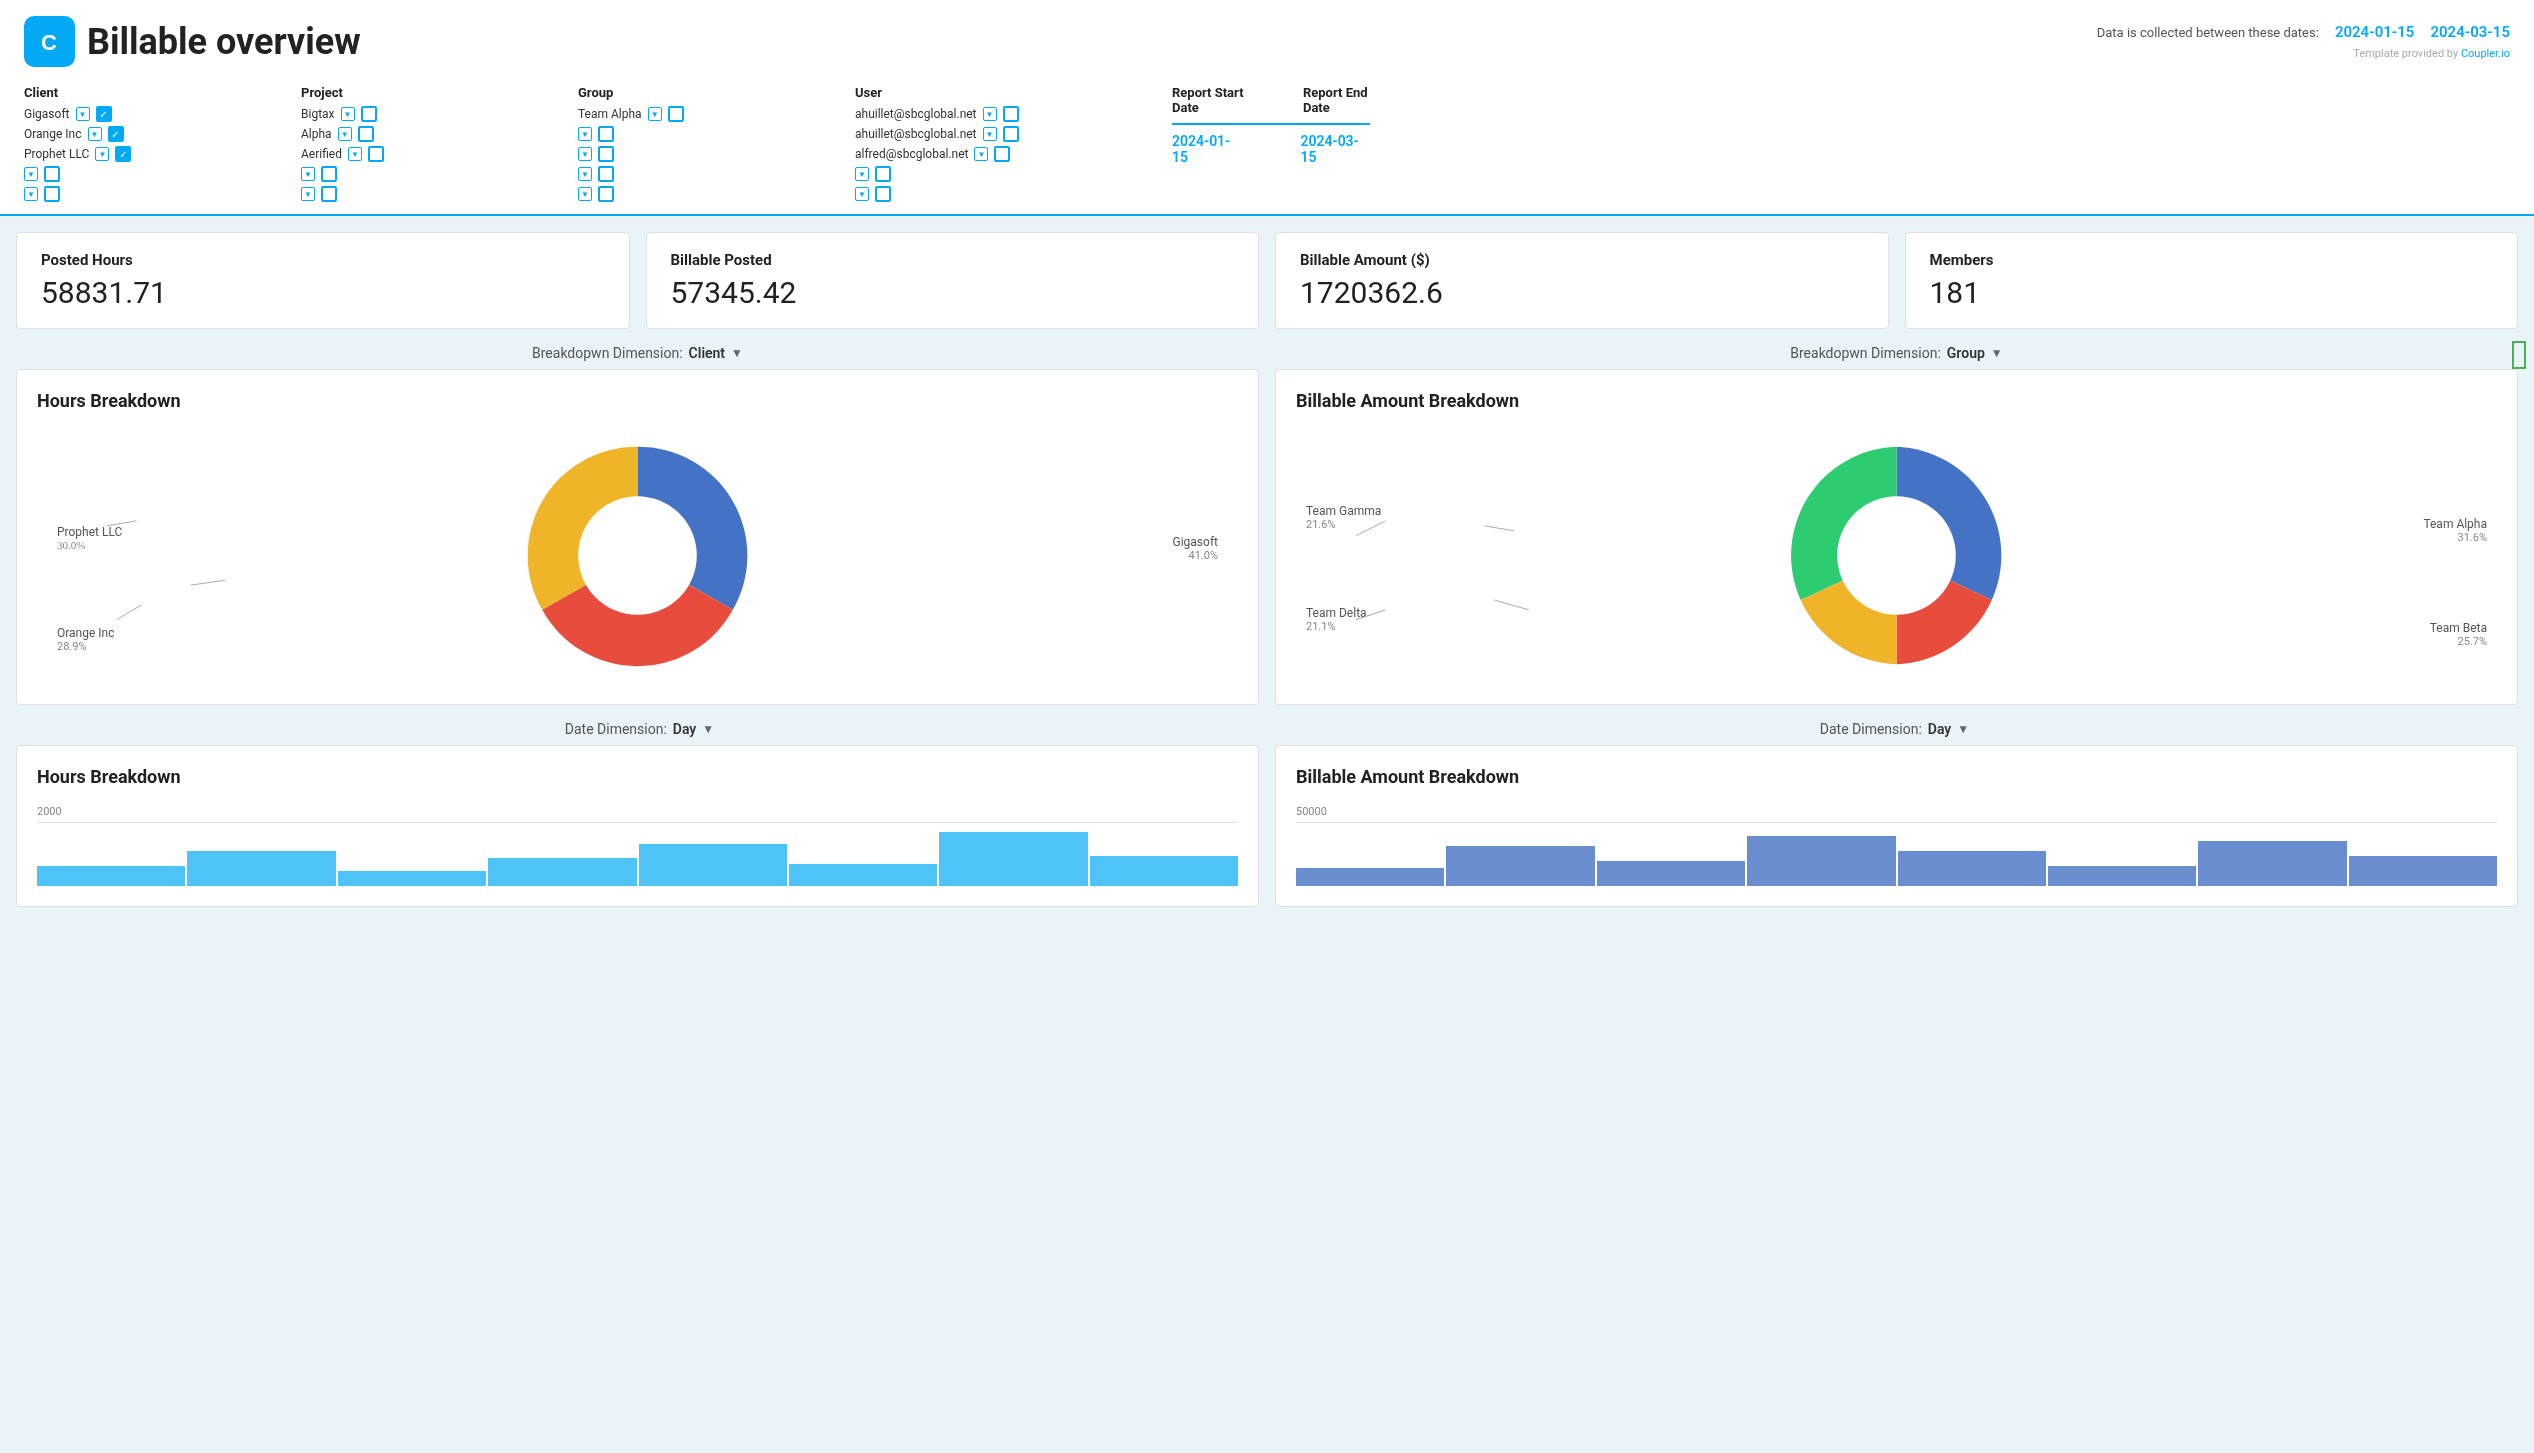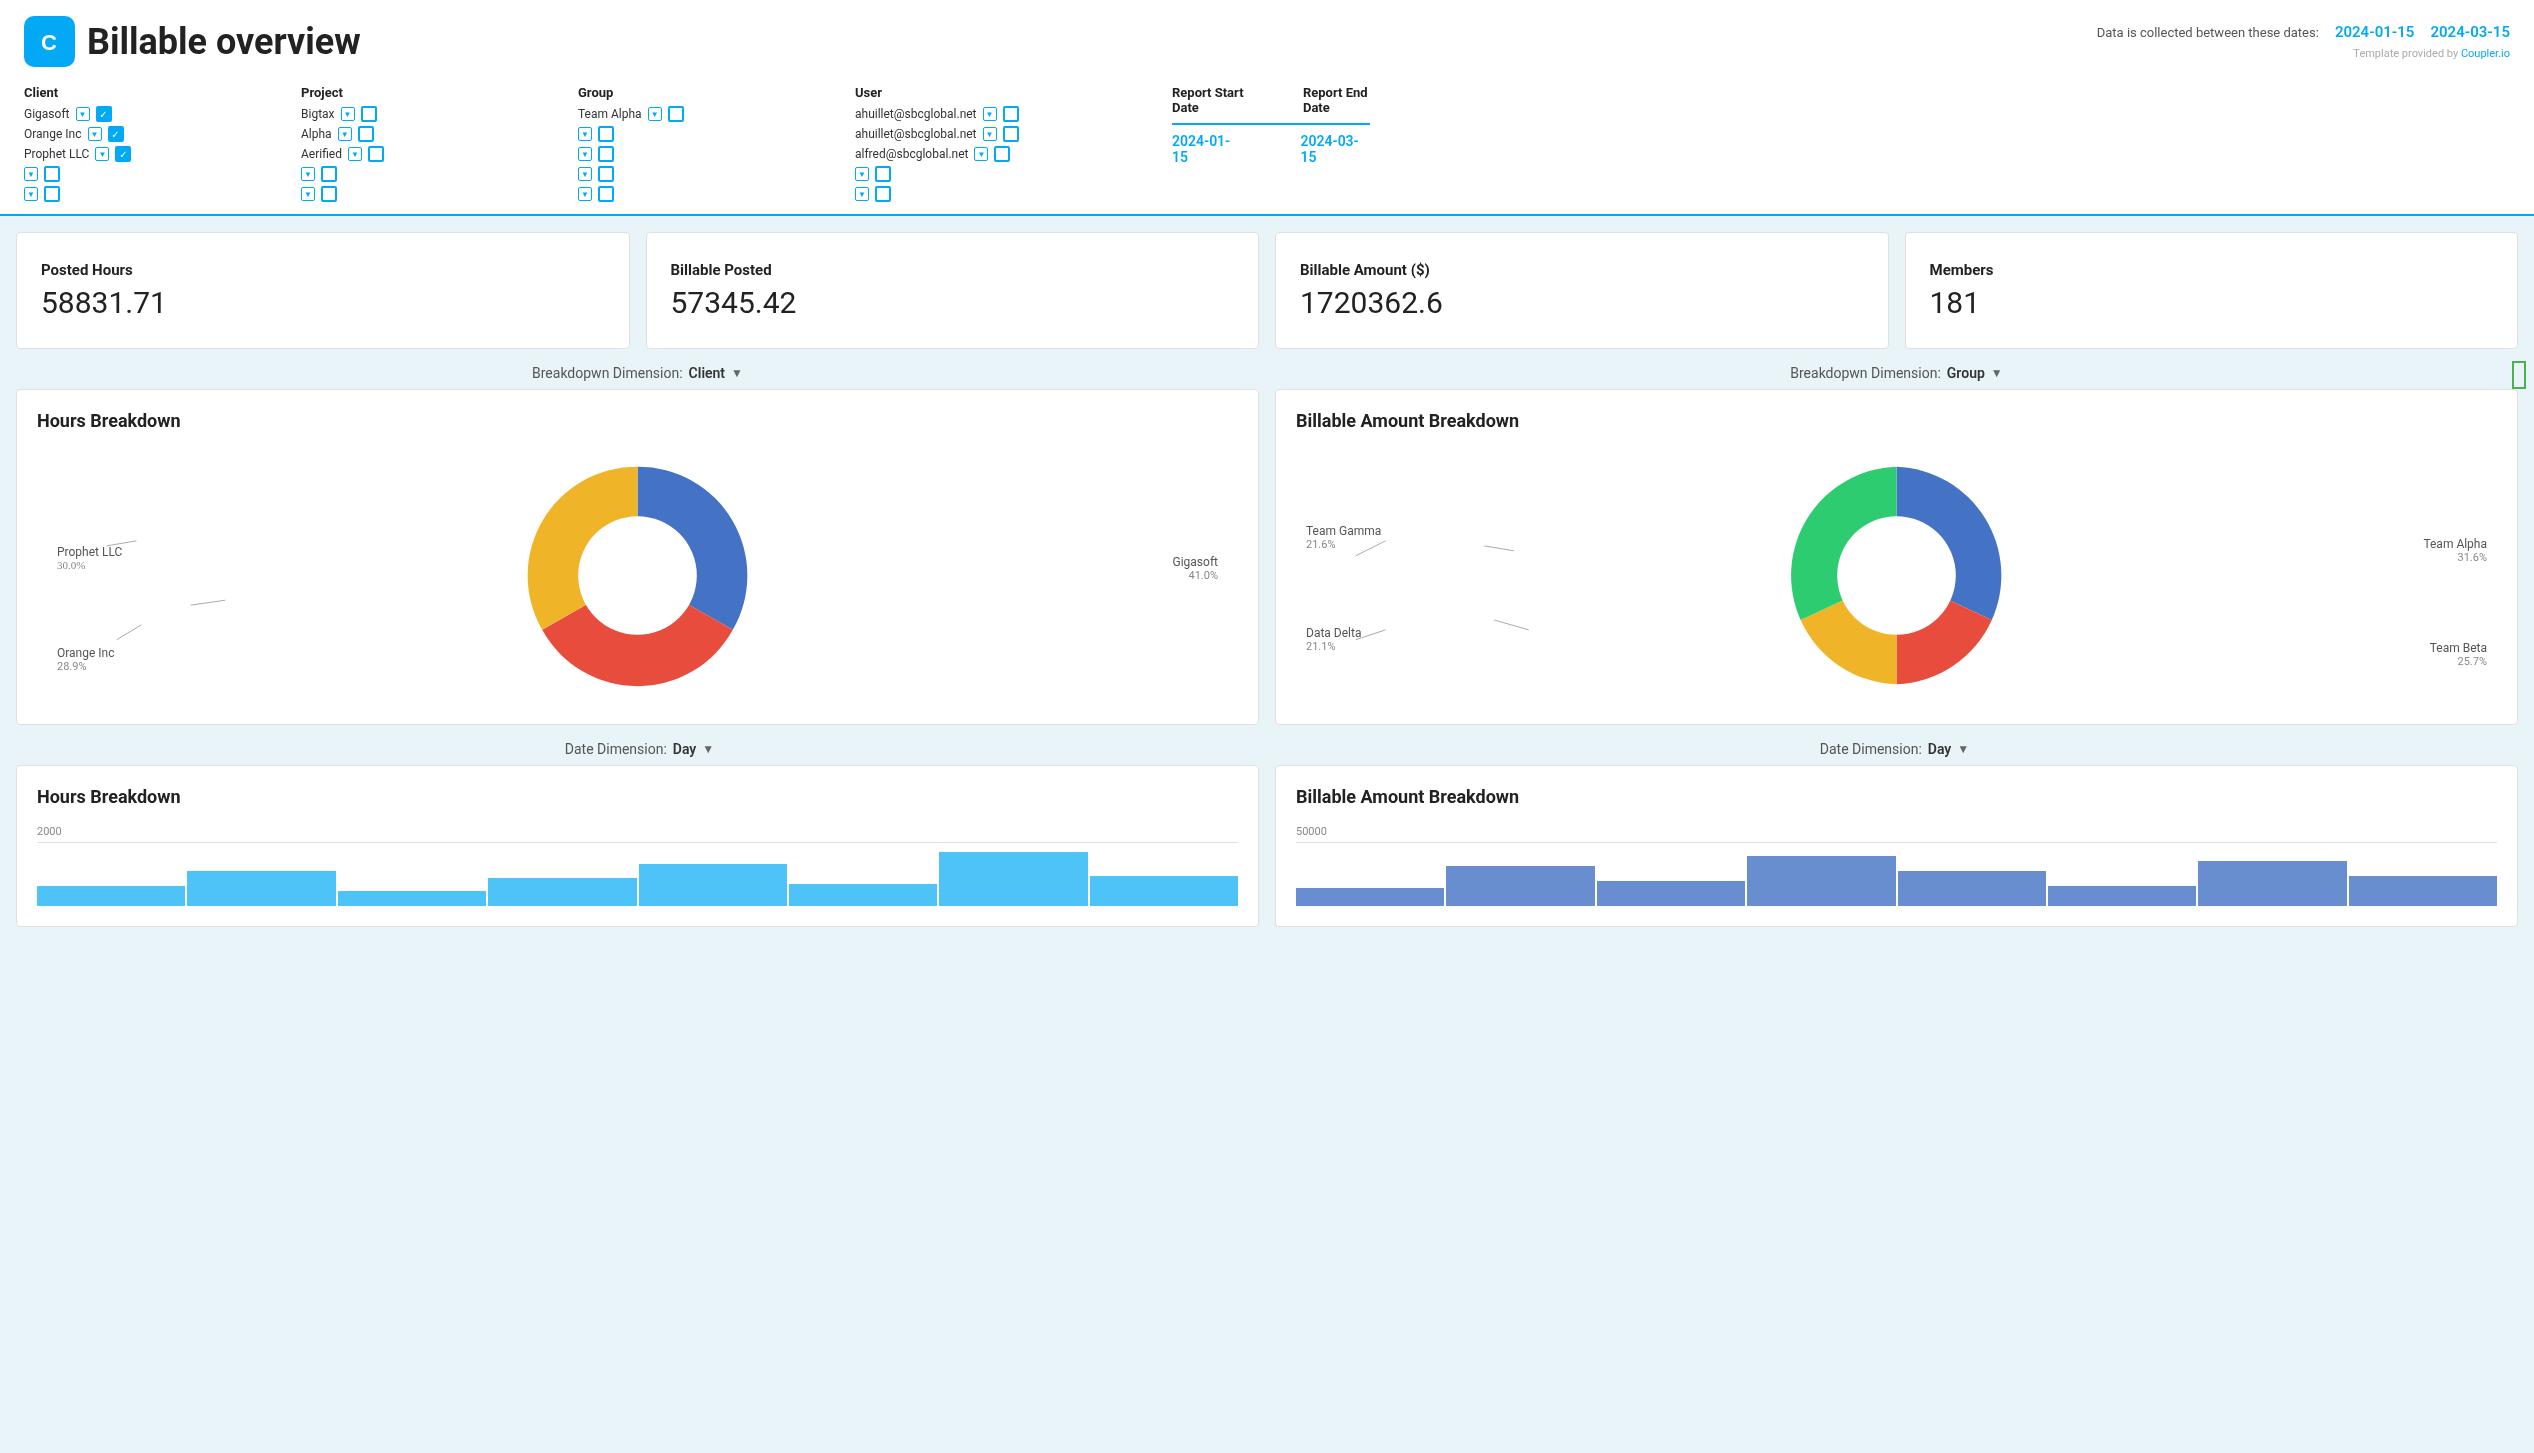--- a/index.html
+++ b/index.html
@@ -151,21 +151,21 @@
       display: grid;
       grid-template-columns: 1fr 1fr 1fr 1fr;
       gap: 0;
       background: #e8f4f8;
       padding: 16px 16px;
       gap: 16px;
     }
     .kpi-card {
       background: #fff;
       border-radius: 4px;
-      padding: 28px 24px;
+      padding: 18px 24px;
       border: 1px solid #e0e0e0;
     }
     .kpi-label {
       font-size: 15px;
       font-weight: 700;
       color: #222;
       margin-bottom: 6px;
     }
     .kpi-value {
       font-size: 30px;
@@ -526,21 +526,21 @@
           <div>Team Alpha</div>
           <div style="font-size:11px;color:#888;">31.6%</div>
         </div>
 
         <div style="position:absolute; right:10px; bottom:14%; font-size:12px; color:#555; text-align:right;">
           <div>Team Beta</div>
           <div style="font-size:11px;color:#888;">25.7%</div>
         </div>
 
         <div style="position:absolute; left:10px; bottom:20%; font-size:12px; color:#555;">
-          <div>Data Delta</div>
+          <div>Team Delta</div>
           <div style="font-size:11px;color:#888;">21.1%</div>
         </div>
 
         <div style="position:absolute; left:10px; top:30%; font-size:12px; color:#555;">
           <div>Team Gamma</div>
           <div style="font-size:11px;color:#888;">21.6%</div>
         </div>
       </div>
       <svg style="position:absolute; top:0; left:0;" width="100%" height="100%" viewBox="0 0 1214 260">
         <line x1="190" y1="100" x2="220" y2="105" stroke="#aaa" stroke-width="1"></line>

